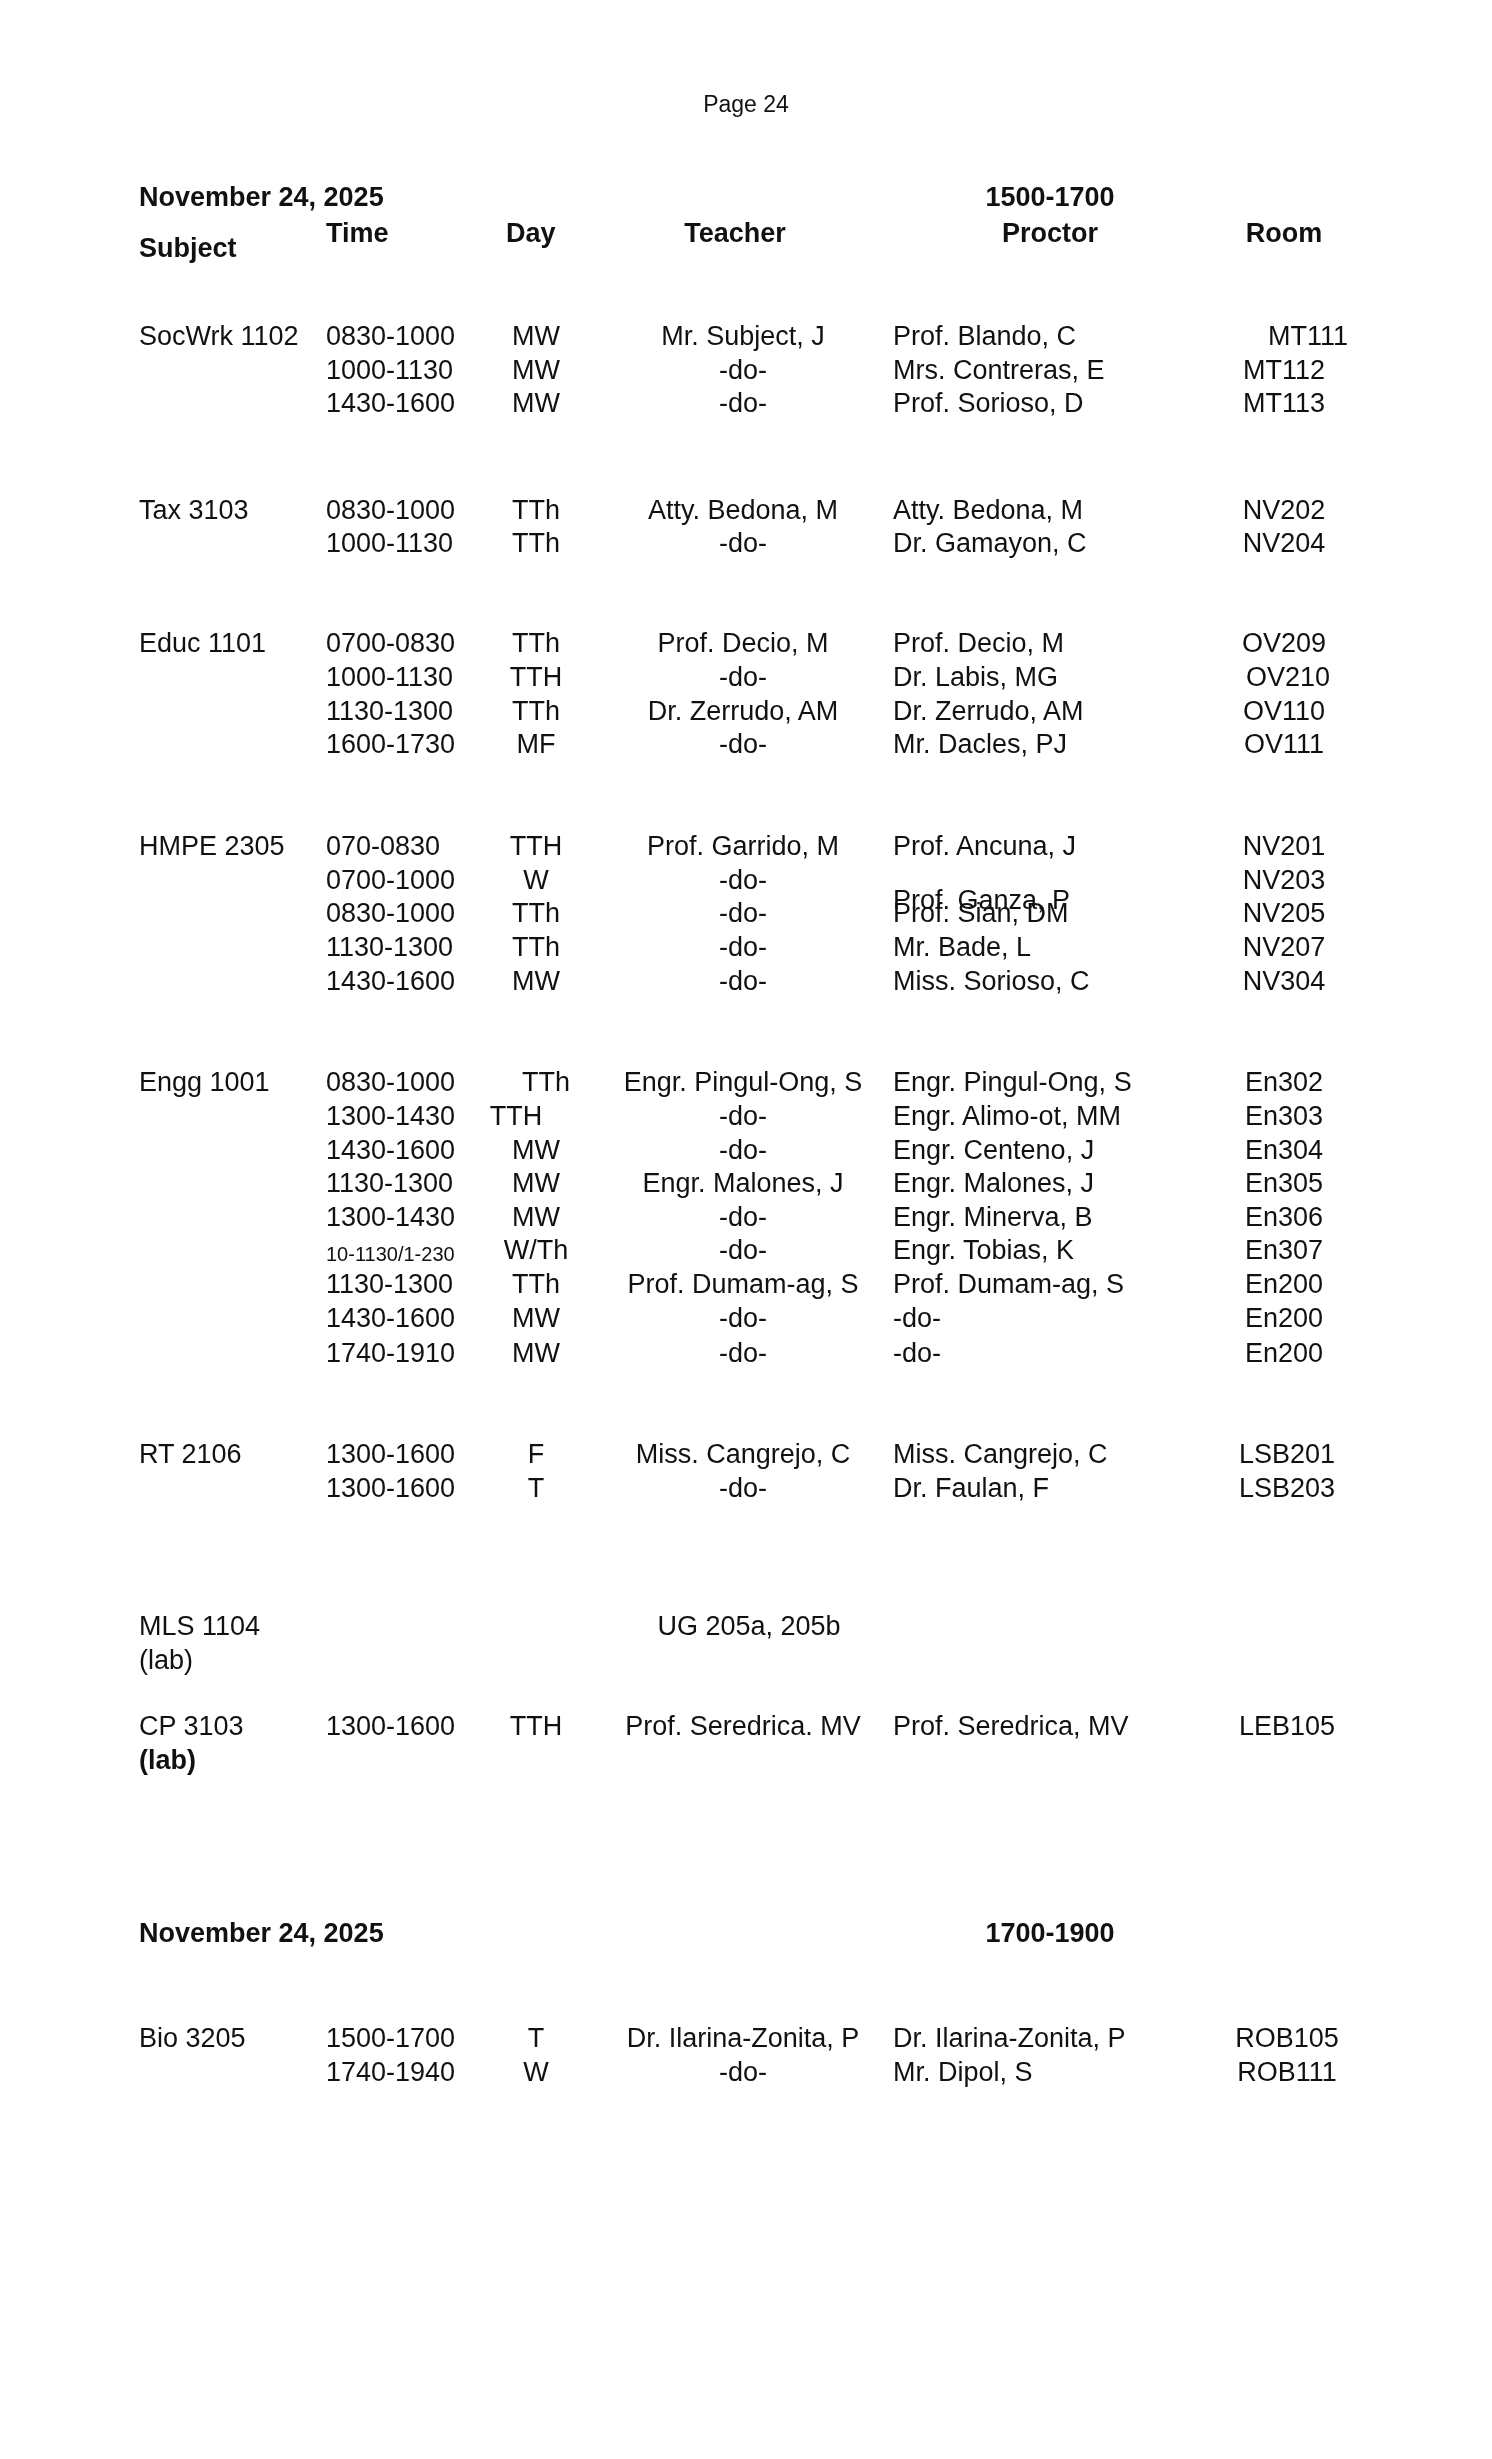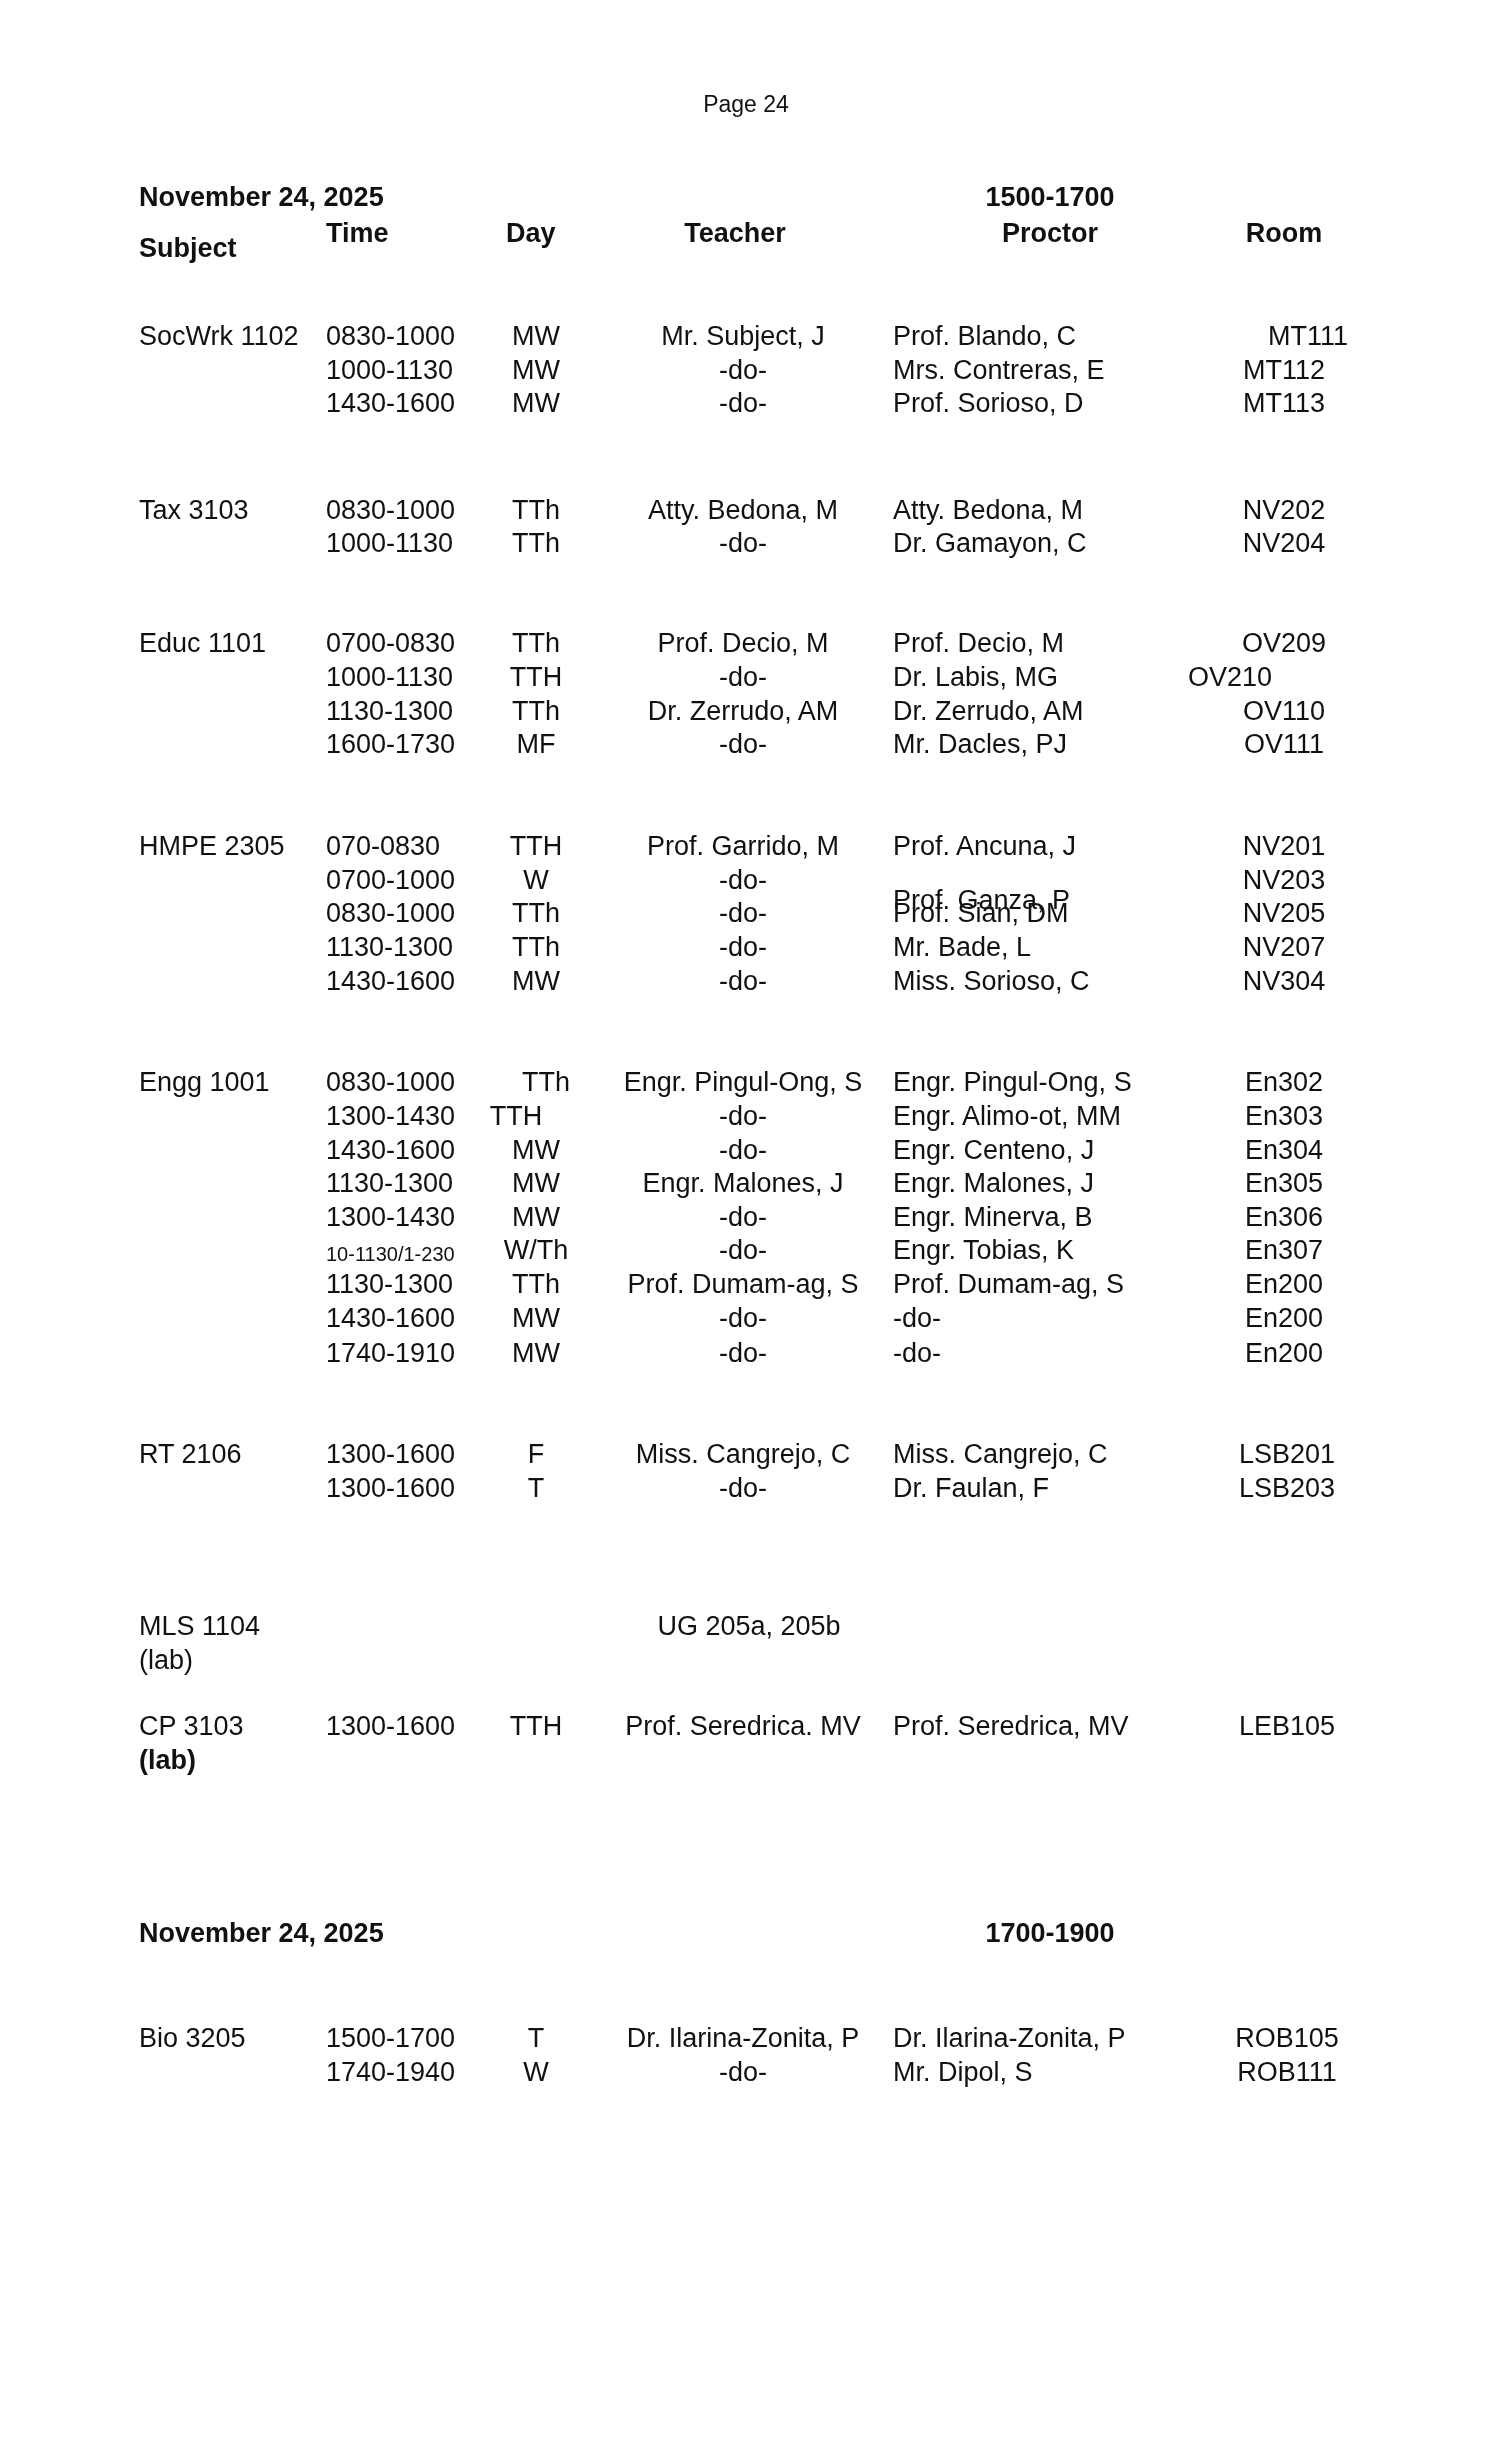--- a/index.html
+++ b/index.html
@@ -59,21 +59,21 @@
       <div class="t " style="left: 139px; top: 627px;">Educ 1101</div>
       <div class="t " style="left: 326px; top: 627px;">0700-0830</div>
       <div class="t c" style="left: 536px; top: 627px;">TTh</div>
       <div class="t c" style="left: 743px; top: 627px;">Prof. Decio, M</div>
       <div class="t " style="left: 893px; top: 627px;">Prof. Decio, M</div>
       <div class="t c" style="left: 1284px; top: 627px;">OV209</div>
       <div class="t " style="left: 326px; top: 661px;">1000-1130</div>
       <div class="t c" style="left: 536px; top: 661px;">TTH</div>
       <div class="t c" style="left: 743px; top: 661px;">-do-</div>
       <div class="t " style="left: 893px; top: 661px;">Dr. Labis, MG</div>
-      <div class="t c" style="left: 1230px; top: 661px;">OV210</div>
+      <div class="t c" style="left: 1288px; top: 661px;">OV210</div>
       <div class="t " style="left: 326px; top: 695px;">1130-1300</div>
       <div class="t c" style="left: 536px; top: 695px;">TTh</div>
       <div class="t c" style="left: 743px; top: 695px;">Dr. Zerrudo, AM</div>
       <div class="t " style="left: 893px; top: 695px;">Dr. Zerrudo, AM</div>
       <div class="t c" style="left: 1284px; top: 695px;">OV110</div>
       <div class="t " style="left: 326px; top: 728px;">1600-1730</div>
       <div class="t c" style="left: 536px; top: 728px;">MF</div>
       <div class="t c" style="left: 743px; top: 728px;">-do-</div>
       <div class="t " style="left: 893px; top: 728px;">Mr. Dacles, PJ</div>
       <div class="t c" style="left: 1284px; top: 728px;">OV111</div>

